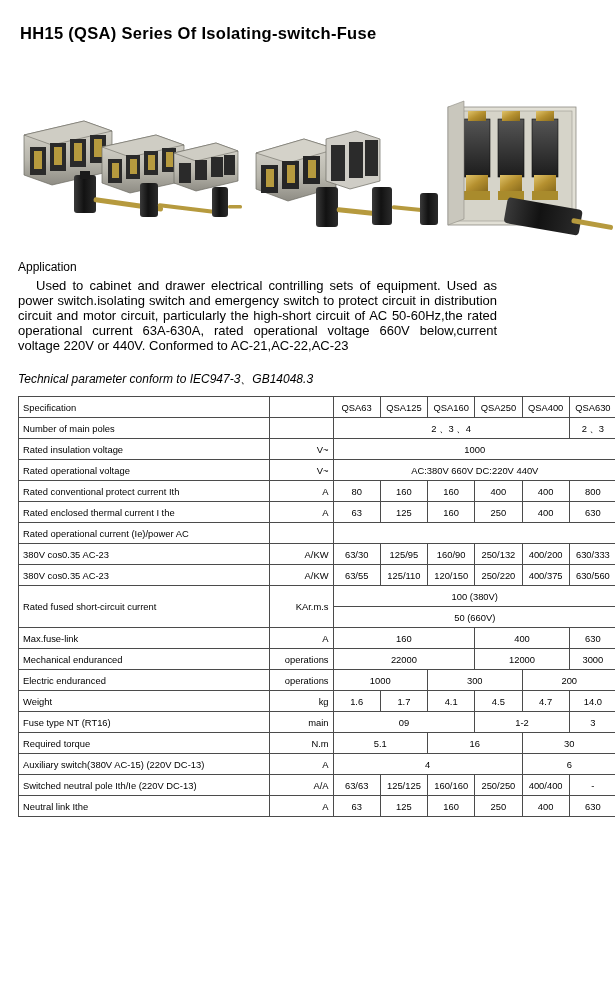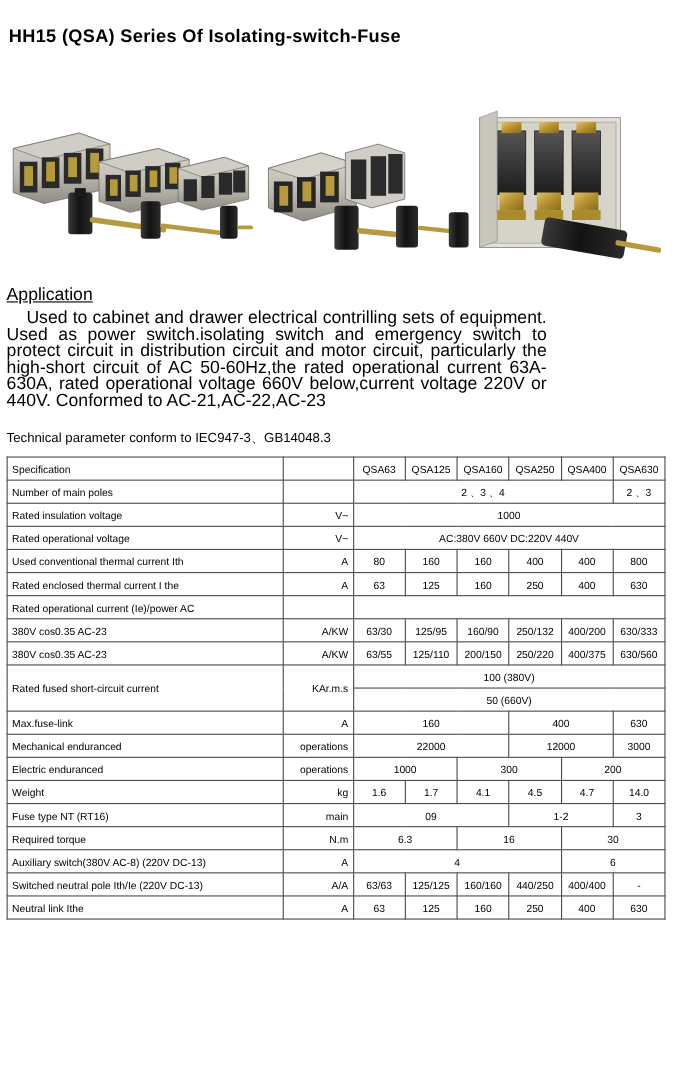--- a/index.html
+++ b/index.html
@@ -9,54 +9,54 @@
   }
   body {
     width: 615px;
     height: 992px;
     font-family: "Liberation Sans", sans-serif;
     color: #000000;
     position: relative;
     overflow: hidden;
   }
   .page {
-    padding: 18px 8px 0 4px;
+    padding: 18px 8px 0 16px;
     box-sizing: border-box;
     width: 509px;
   }
   .title {
     font-size: 16.5px;
     font-weight: bold;
     letter-spacing: 0.3px;
     margin: 6px 0 0 4px;
     font-family: "Liberation Sans", sans-serif;
   }
   .hero {
     margin-top: 32px;
     height: 175px;
     position: relative;
     width: 599px;
   }
   .hero svg { display: block; }
 
   .section-label {
-    font-size: 16px;
+    font-size: 12px;
     margin: 10px 0 4px 2px;
-    text-decoration: underline;
   }
   .body-text {
-    font-size: 16px;
+    font-size: 13px;
     line-height: 15px;
     text-align: justify;
     margin: 0 4px 0 2px;
   }
   .body-text .indent { display: inline-block; width: 18px; }
   .tech-head {
     font-size: 12px;
     margin: 18px 0 8px 2px;
+    font-style: italic;
   }
 
   table.spec {
     border-collapse: collapse;
     width: 599px;
     margin-left: 2px;
     table-layout: fixed;
     font-size: 9.4px;
   }
   table.spec td {
@@ -231,21 +231,21 @@
           <td class="lbl">Rated insulation voltage</td>
           <td class="unit">V~</td>
           <td class="val" colspan="6">1000</td>
         </tr>
         <tr>
           <td class="lbl">Rated operational voltage</td>
           <td class="unit">V~</td>
           <td class="val" colspan="6">AC:380V 660V DC:220V 440V</td>
         </tr>
         <tr>
-          <td class="lbl">Used conventional thermal current Ith</td>
+          <td class="lbl">Rated conventional protect current Ith</td>
           <td class="unit">A</td>
           <td class="val">80</td>
           <td class="val">160</td>
           <td class="val">160</td>
           <td class="val">400</td>
           <td class="val">400</td>
           <td class="val">800</td>
         </tr>
         <tr>
           <td class="lbl">Rated enclosed thermal current I the</td>
@@ -270,21 +270,21 @@
           <td class="val">160/90</td>
           <td class="val">250/132</td>
           <td class="val">400/200</td>
           <td class="val">630/333</td>
         </tr>
         <tr>
           <td class="lbl">380V cos0.35 AC-23</td>
           <td class="unit">A/KW</td>
           <td class="val">63/55</td>
           <td class="val">125/110</td>
-          <td class="val">200/150</td>
+          <td class="val">120/150</td>
           <td class="val">250/220</td>
           <td class="val">400/375</td>
           <td class="val">630/560</td>
         </tr>
         <tr>
           <td class="lbl tall" rowspan="2">Rated fused short-circuit current</td>
           <td class="unit tall" rowspan="2">KAr.m.s</td>
           <td class="val" colspan="6">100 (380V)</td>
         </tr>
         <tr>
@@ -324,37 +324,37 @@
         <tr>
           <td class="lbl">Fuse type NT (RT16)</td>
           <td class="unit">main</td>
           <td class="val" colspan="3">09</td>
           <td class="val" colspan="2">1-2</td>
           <td class="val">3</td>
         </tr>
         <tr>
           <td class="lbl">Required torque</td>
           <td class="unit">N.m</td>
-          <td class="val" colspan="2">6.3</td>
+          <td class="val" colspan="2">5.1</td>
           <td class="val" colspan="2">16</td>
           <td class="val" colspan="2">30</td>
         </tr>
         <tr>
-          <td class="lbl">Auxiliary switch(380V AC-8) (220V DC-13)</td>
+          <td class="lbl">Auxiliary switch(380V AC-15) (220V DC-13)</td>
           <td class="unit">A</td>
           <td class="val" colspan="4">4</td>
           <td class="val" colspan="2">6</td>
         </tr>
         <tr>
           <td class="lbl">Switched neutral pole Ith/Ie  (220V DC-13)</td>
           <td class="unit">A/A</td>
           <td class="val">63/63</td>
           <td class="val">125/125</td>
           <td class="val">160/160</td>
-          <td class="val">440/250</td>
+          <td class="val">250/250</td>
           <td class="val">400/400</td>
           <td class="val">-</td>
         </tr>
         <tr>
           <td class="lbl">Neutral link Ithe</td>
           <td class="unit">A</td>
           <td class="val">63</td>
           <td class="val">125</td>
           <td class="val">160</td>
           <td class="val">250</td>

